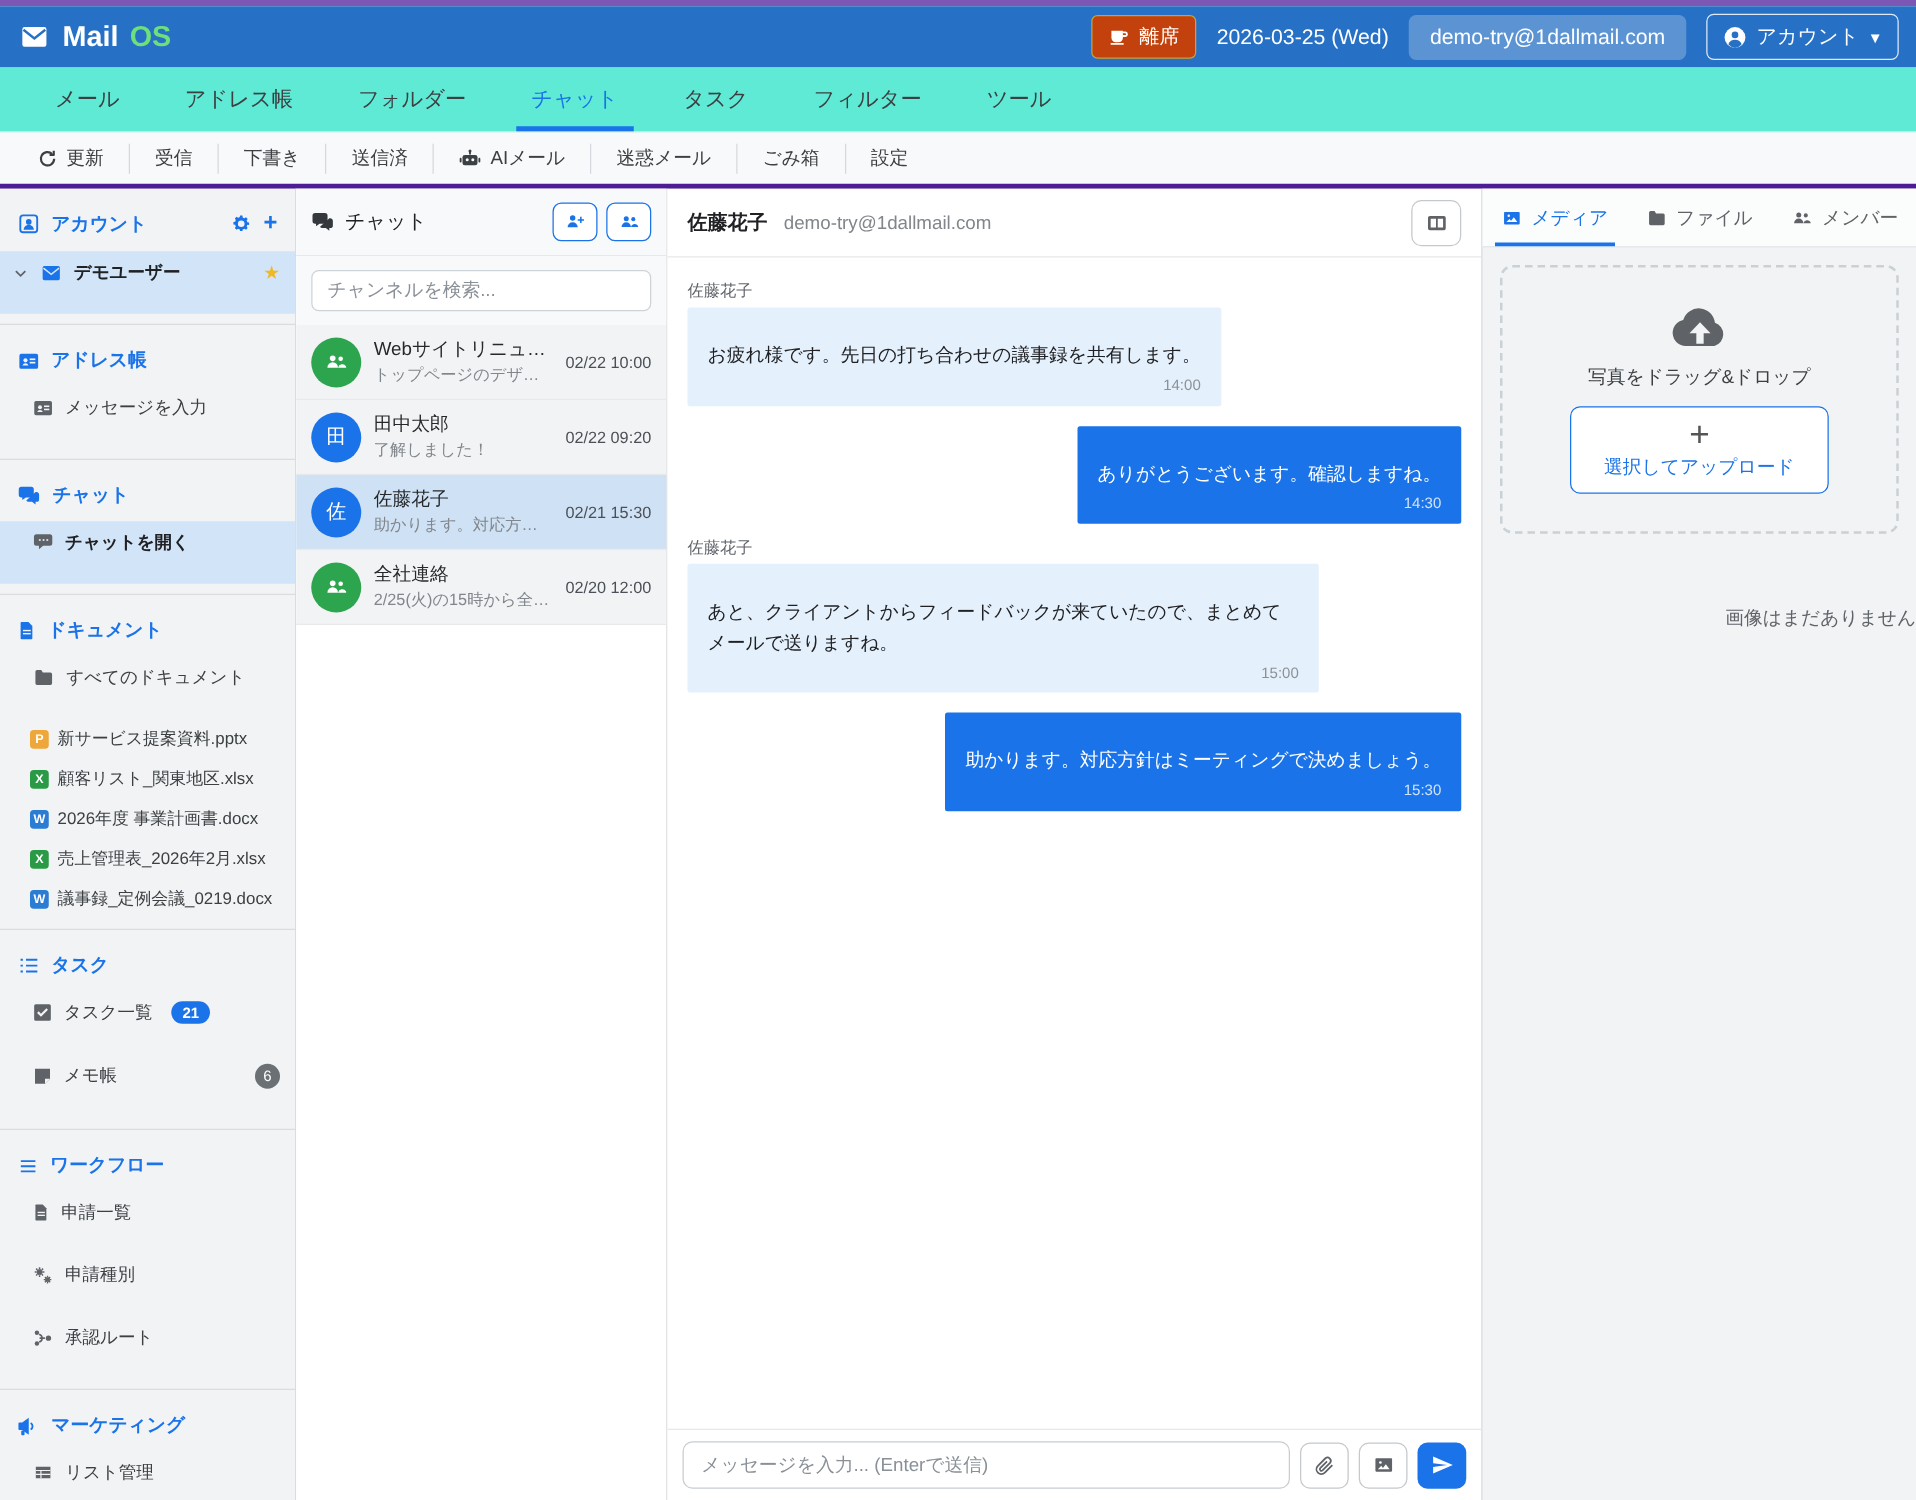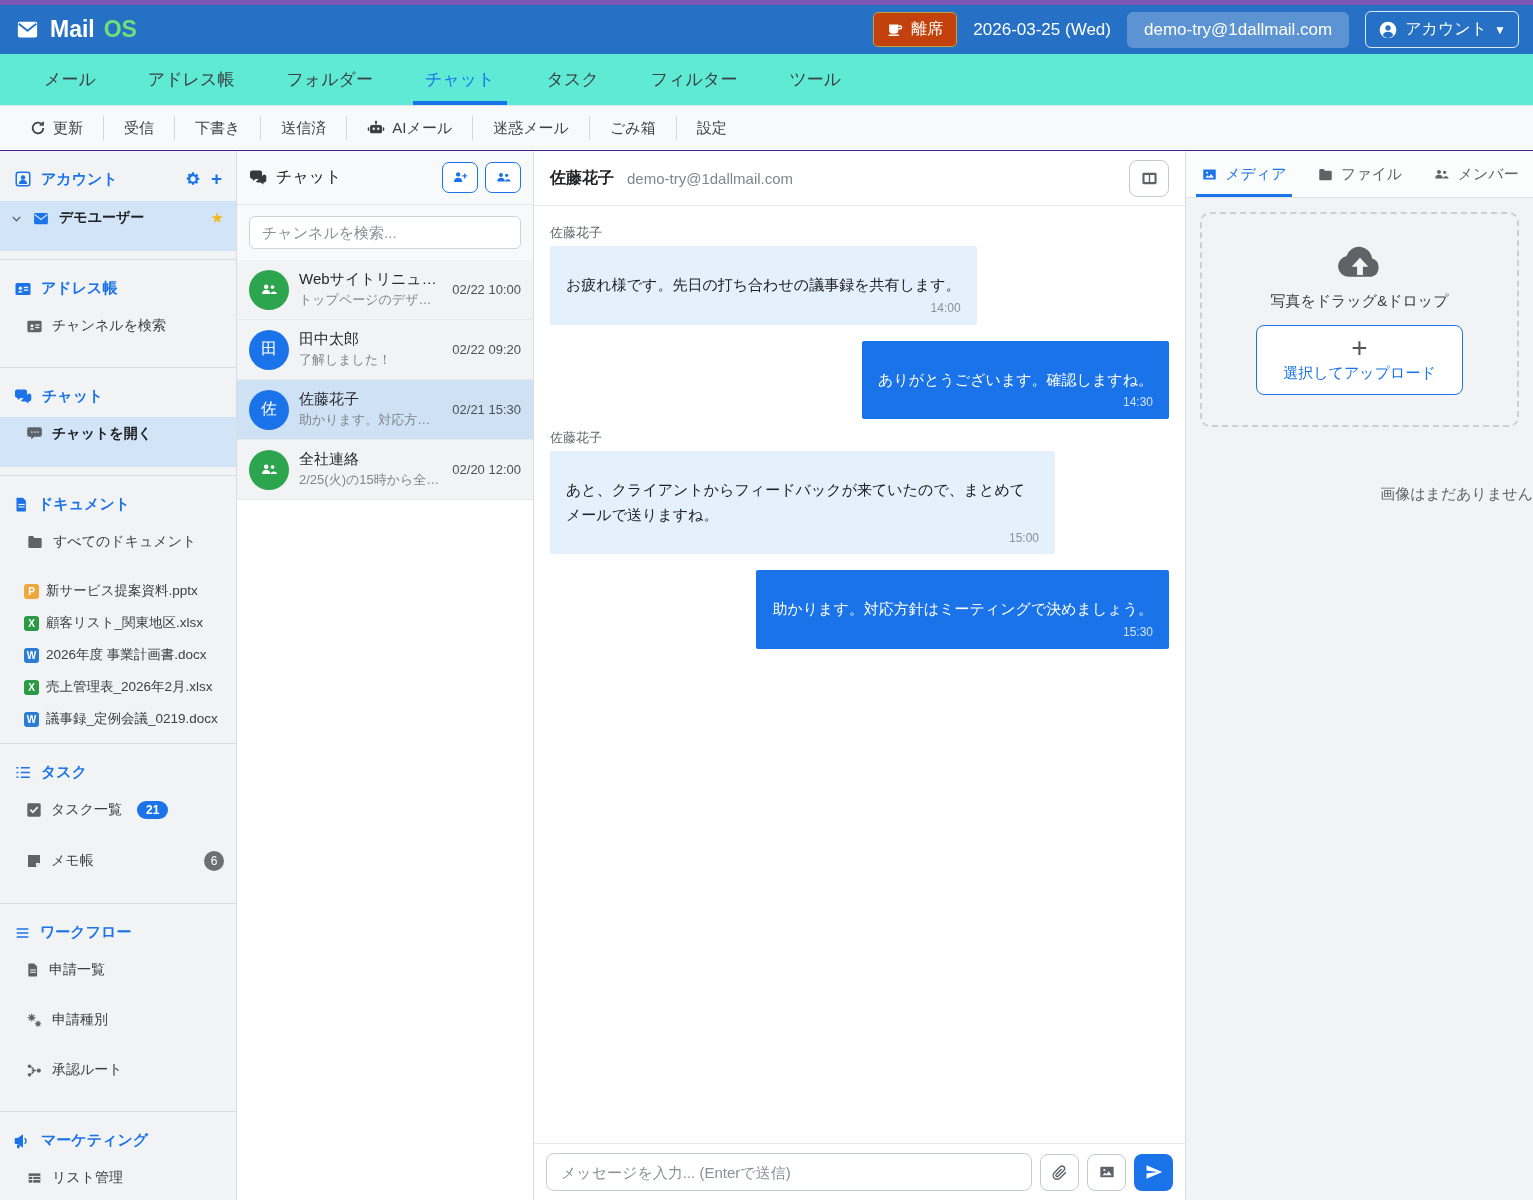--- a/index.html
+++ b/index.html
@@ -21,21 +21,21 @@
     border:1px solid rgba(255,255,255,.85); border-radius:6px; padding:7px 12px; cursor:pointer; }
   .caret { font-size:12px; }
 
   
   .nav-tabs { height:52px; background:#5eead4; border-bottom:1px solid #e3e6e9; display:flex; padding-left:18px; }
   .nav-tab { position:relative; display:flex; align-items:center; padding:0 26px; font-size:17px; color:#3c4043; cursor:pointer; }
   .nav-tab.active { color:#1a73e8; }
   .nav-tab.active::after { content:""; position:absolute; left:14px; right:14px; bottom:0; height:4px; background:#1a73e8; }
 
   
-  .toolbar { height:45px; background:#f8f9fa; border-bottom:1px solid #4c1d95; display:flex; align-items:center; padding-left:10px; }
+  .toolbar { height:45px; background:#f8f9fa; border-bottom:4px solid #4c1d95; display:flex; align-items:center; padding-left:10px; }
   .tb-item { display:flex; align-items:center; gap:7px; padding:0 20px; font-size:15px; color:#3c4043; cursor:pointer; }
   .tb-sep { width:1px; height:24px; background:#d5d9dd; }
 
   
   .content { display:flex; height:1049px; }
 
   
   .sidebar { width:237px; background:#f1f3f4; border-right:1px solid #dadce0; overflow:hidden; padding-top:6px; }
   .side-header { display:flex; align-items:center; gap:9px; padding:11px 14px; color:#1a73e8; font-weight:bold; font-size:15px; }
   .side-header .tail { margin-left:auto; display:flex; gap:10px; align-items:center; color:#1a73e8; }
@@ -265,21 +265,21 @@
     <div class="side-item">
       <span class="icon gray-ic">
         <svg viewBox="0 0 24 24" width="17" height="17" fill="#5f6368">
             <rect x="2" y="4" width="20" height="16" rx="2"></rect>
             <circle cx="8.5" cy="11" r="2.2" fill="#f1f3f4"></circle>
             <path d="M5.3 16.5a3.4 3.4 0 0 1 6.4 0z" fill="#f1f3f4"></path>
             <rect x="13" y="9" width="6" height="1.8" fill="#f1f3f4"></rect>
             <rect x="13" y="12.6" width="6" height="1.8" fill="#f1f3f4"></rect>
           </svg>
       </span>
-      <span>チャンネルを検索</span>
+      <span>メッセージを入力</span>
     </div>
     <div class="side-divider"></div>
 
     <div class="side-header">
       <span class="icon">
         <svg viewBox="0 0 24 24" width="19" height="17" fill="#1a73e8">
             <path d="M3 2h11a3 3 0 0 1 3 3v6a3 3 0 0 1-3 3H8l-4 3v-3H3a3 3 0 0 1-3-3V5a3 3 0 0 1 3-3z"></path>
             <path d="M19 8a3 3 0 0 1 4 3v5a3 3 0 0 1-3 3h-1v3l-4-3h-4a3 3 0 0 1-2.5-1.5"></path>
           </svg>
       </span>

